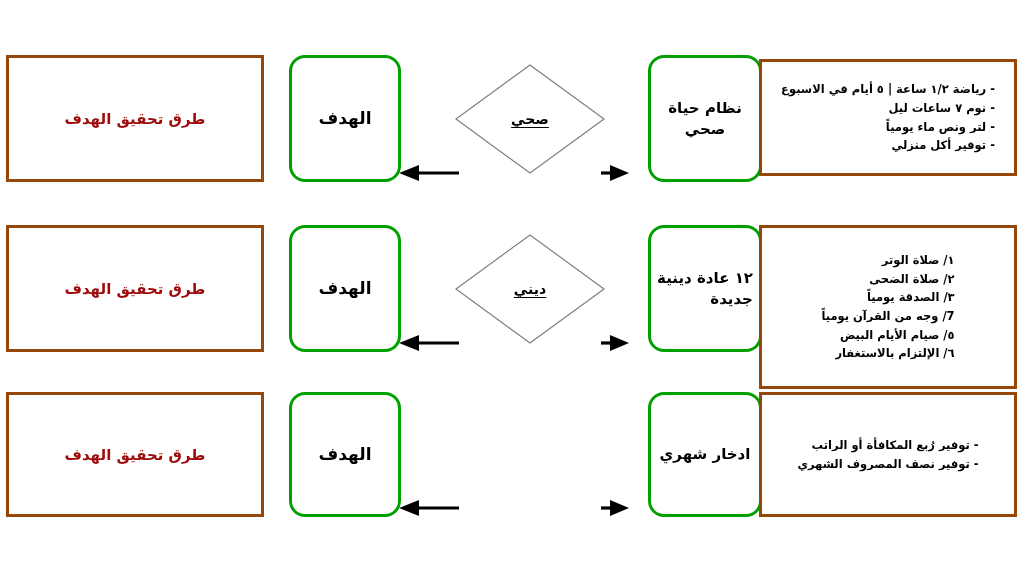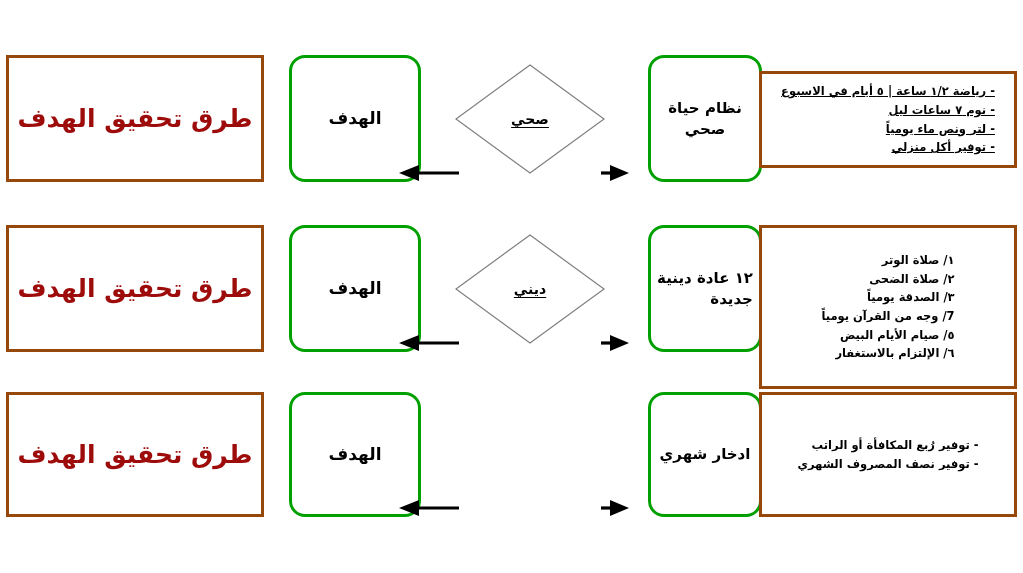--- a/index.html
+++ b/index.html
@@ -35,41 +35,41 @@
     border: 3px solid #95480a;
     background: #ffffff;
     box-sizing: border-box;
     display: flex;
     align-items: center;
     justify-content: center;
   }
   .methods-text {
     color: #9e0b0b;
     font-weight: bold;
-    font-size: 25px;
+    font-size: 15px;
     letter-spacing: 0px;
     text-align: left;
     direction: rtl;
   }
 
   
   .green-box {
     position: absolute;
     border: 3px solid #00a000;
     border-radius: 16px;
     background: #ffffff;
     box-sizing: border-box;
     display: flex;
     align-items: center;
     justify-content: center;
     text-align: center;
   }
   .goal-box {
     left: 289px;
-    width: 132px;
+    width: 112px;
   }
   .habit-box {
     left: 648px;
     width: 114px;
   }
   .green-text {
     color: #000000;
     font-weight: bold;
     font-size: 17px;
     line-height: 1.35;
@@ -184,21 +184,21 @@
       </svg>
     </div>
 
     <div class="green-box habit-box" style="top:0; height:127px;">
       <span class="green-text habit-text">
         <span>نظام حياة</span><br>
         <span>صحي</span>
       </span>
     </div>
 
-    <div class="details-box" style="top:16px; height:97px;text-decoration:underline;">
+    <div class="details-box" style="top:4px; height:117px;">
       <ul class="details-list">
         <li class="details-item">-   رياضة ١/٢ ساعة | ٥ أيام في الاسبوع</li>
         <li class="details-item">-    نوم ٧ ساعات ليل</li>
         <li class="details-item">-    لتر ونص ماء يومياً</li>
         <li class="details-item">-   توفير أكل منزلي</li>
       </ul>
     </div>
   </div>
 
   <div class="row" style="top:225px; height:127px;">

